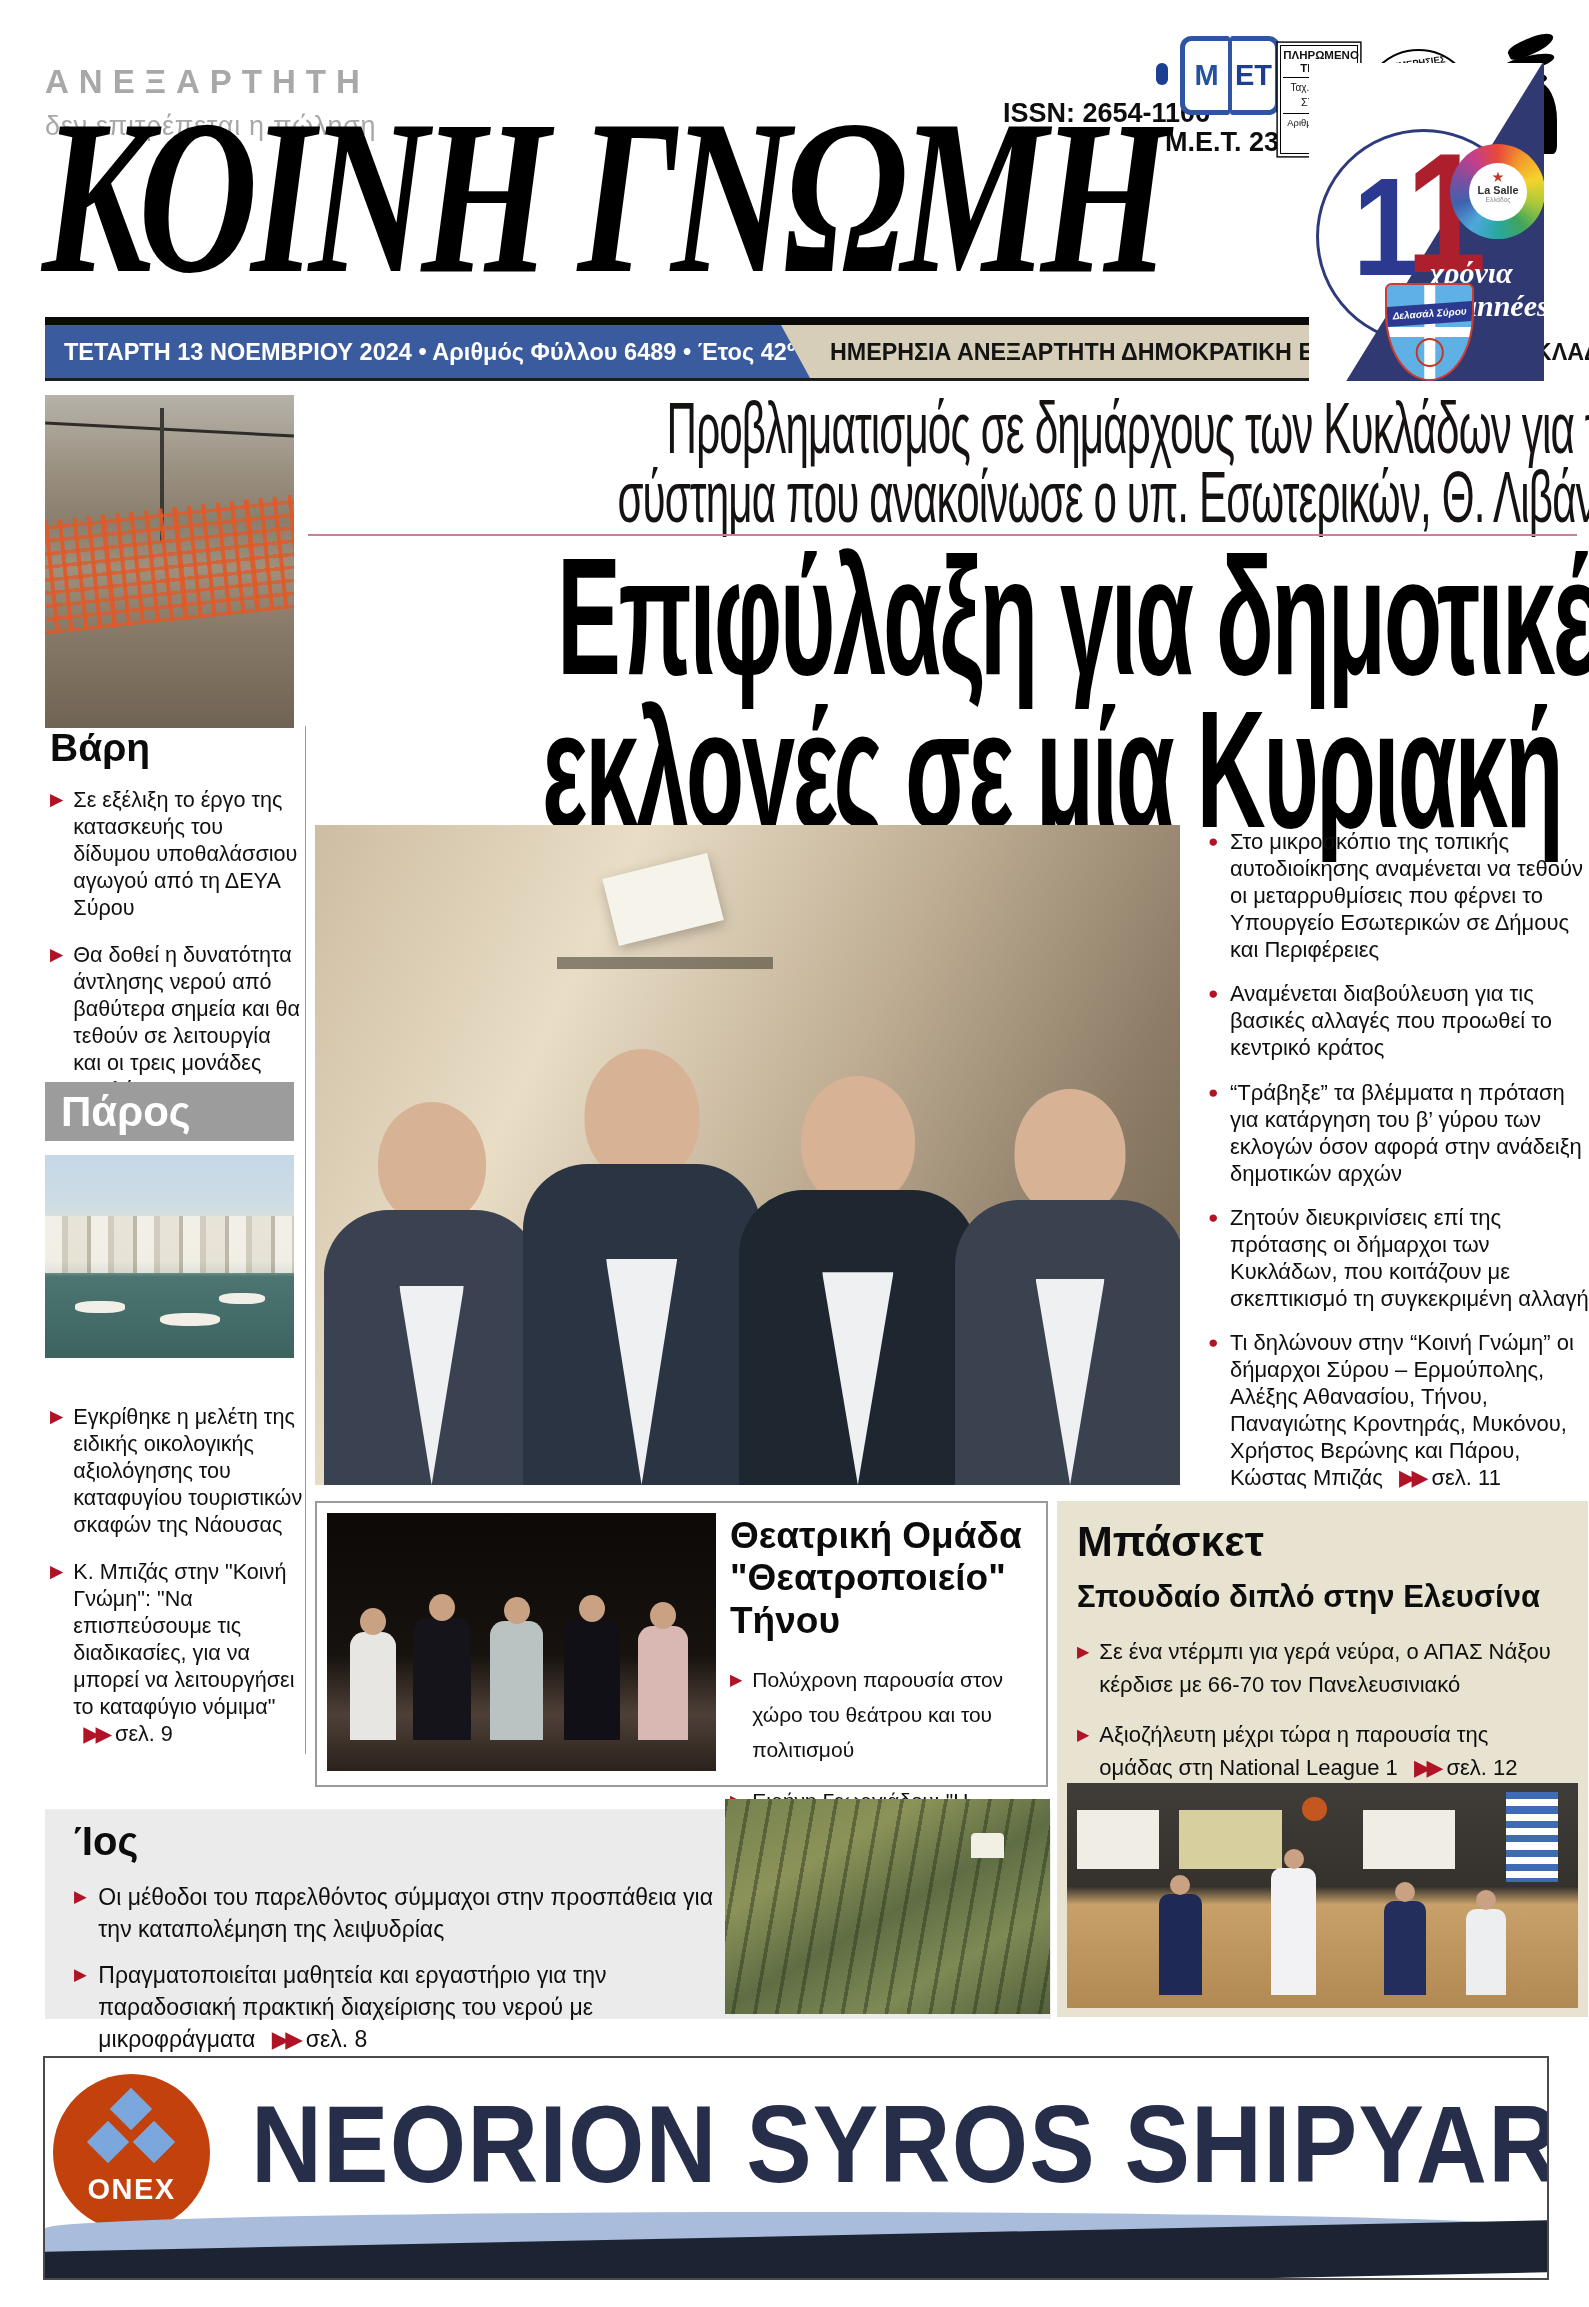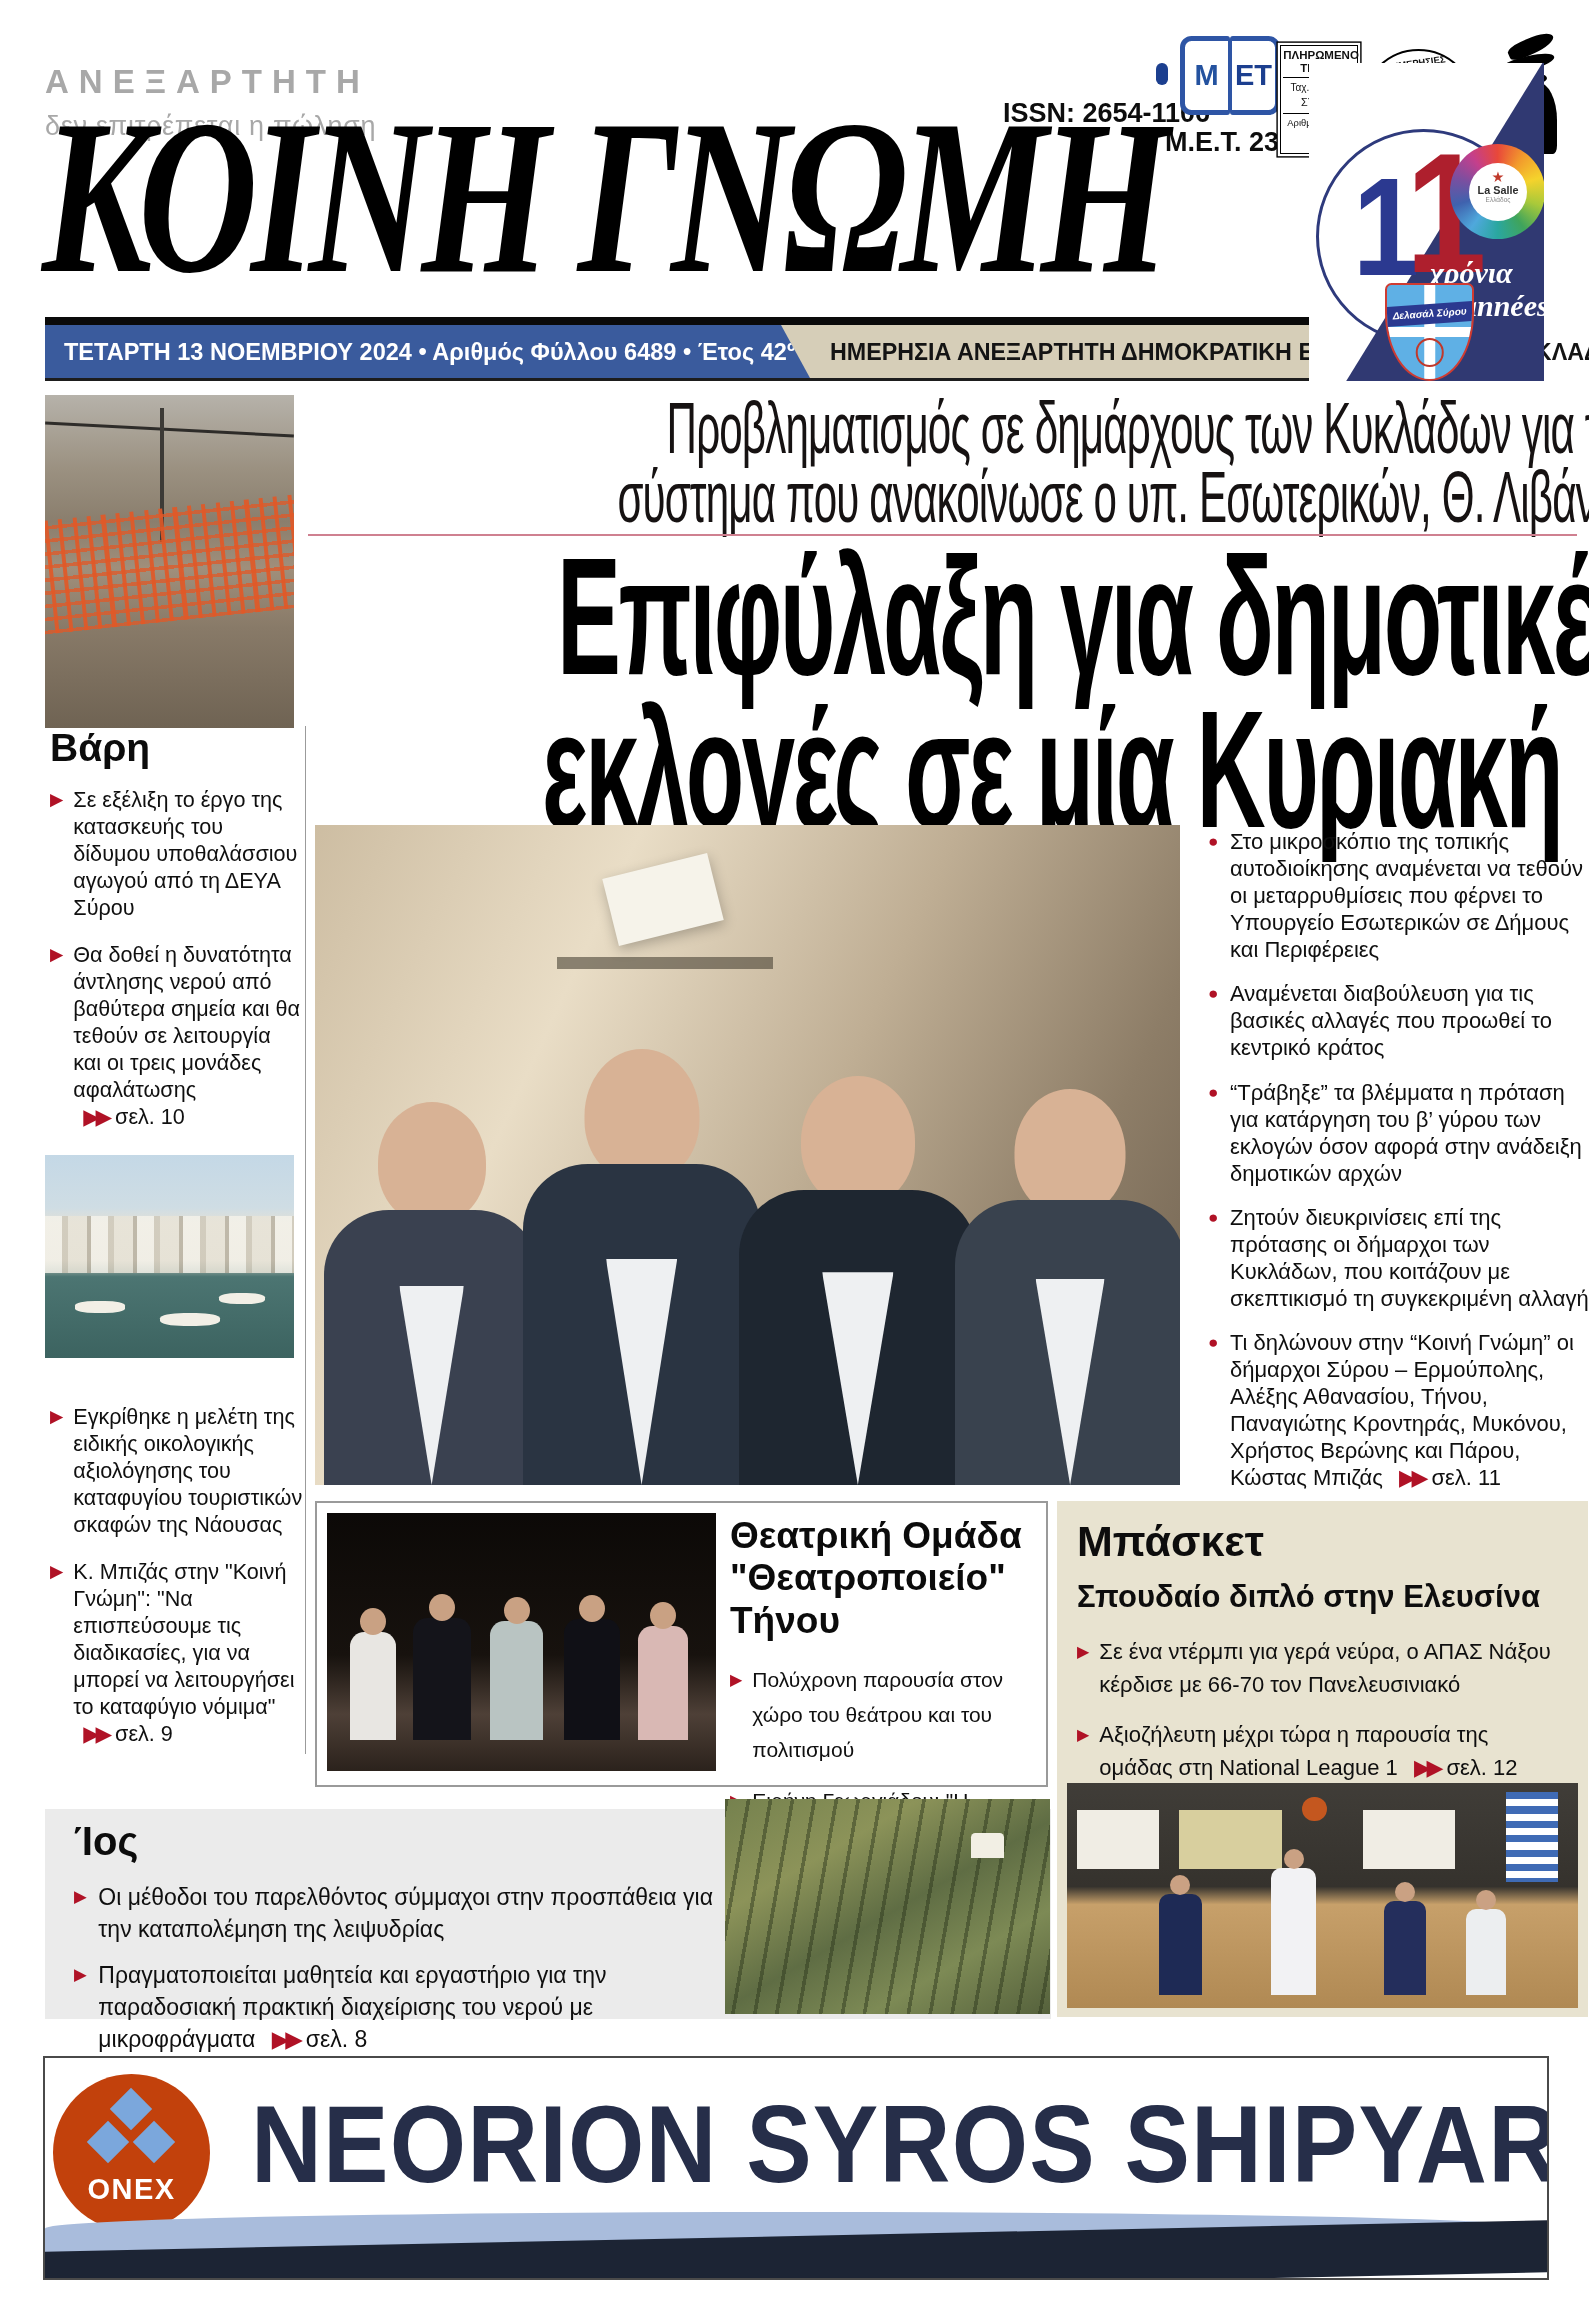--- a/index.html
+++ b/index.html
@@ -315,20 +315,23 @@
       <div class="bt"><span>Σε εξέλιξη το έργο της κατασκευής του δίδυμου υποθαλάσσιου αγωγού από τη ΔΕΥΑ Σύρου</span></div>
     </div>
     <div class="bi sb">
       <span class="tri-ic">▶</span>
       <div class="bt"><span>Θα δοθεί η δυνατότητα άντλησης νερού από βαθύτερα σημεία και θα τεθούν σε λειτουργία και οι τρεις μονάδες αφαλάτωσης</span>
         <span class="pref"><span class="pa">▶▶</span><span>σελ. 10</span></span>
       </div>
     </div>
   </div>
 
+  <div class="paros-banner">
+    <span>Πάρος</span>
+  </div>
 
   <div class="photo ph-paros">
     <div class="houses"></div>
     <div class="boat b1"></div>
       <div class="boat b2"></div>
       <div class="boat b3"></div>
   </div>
 
   <div class="paros-bullets">
     <div class="bi sb">

